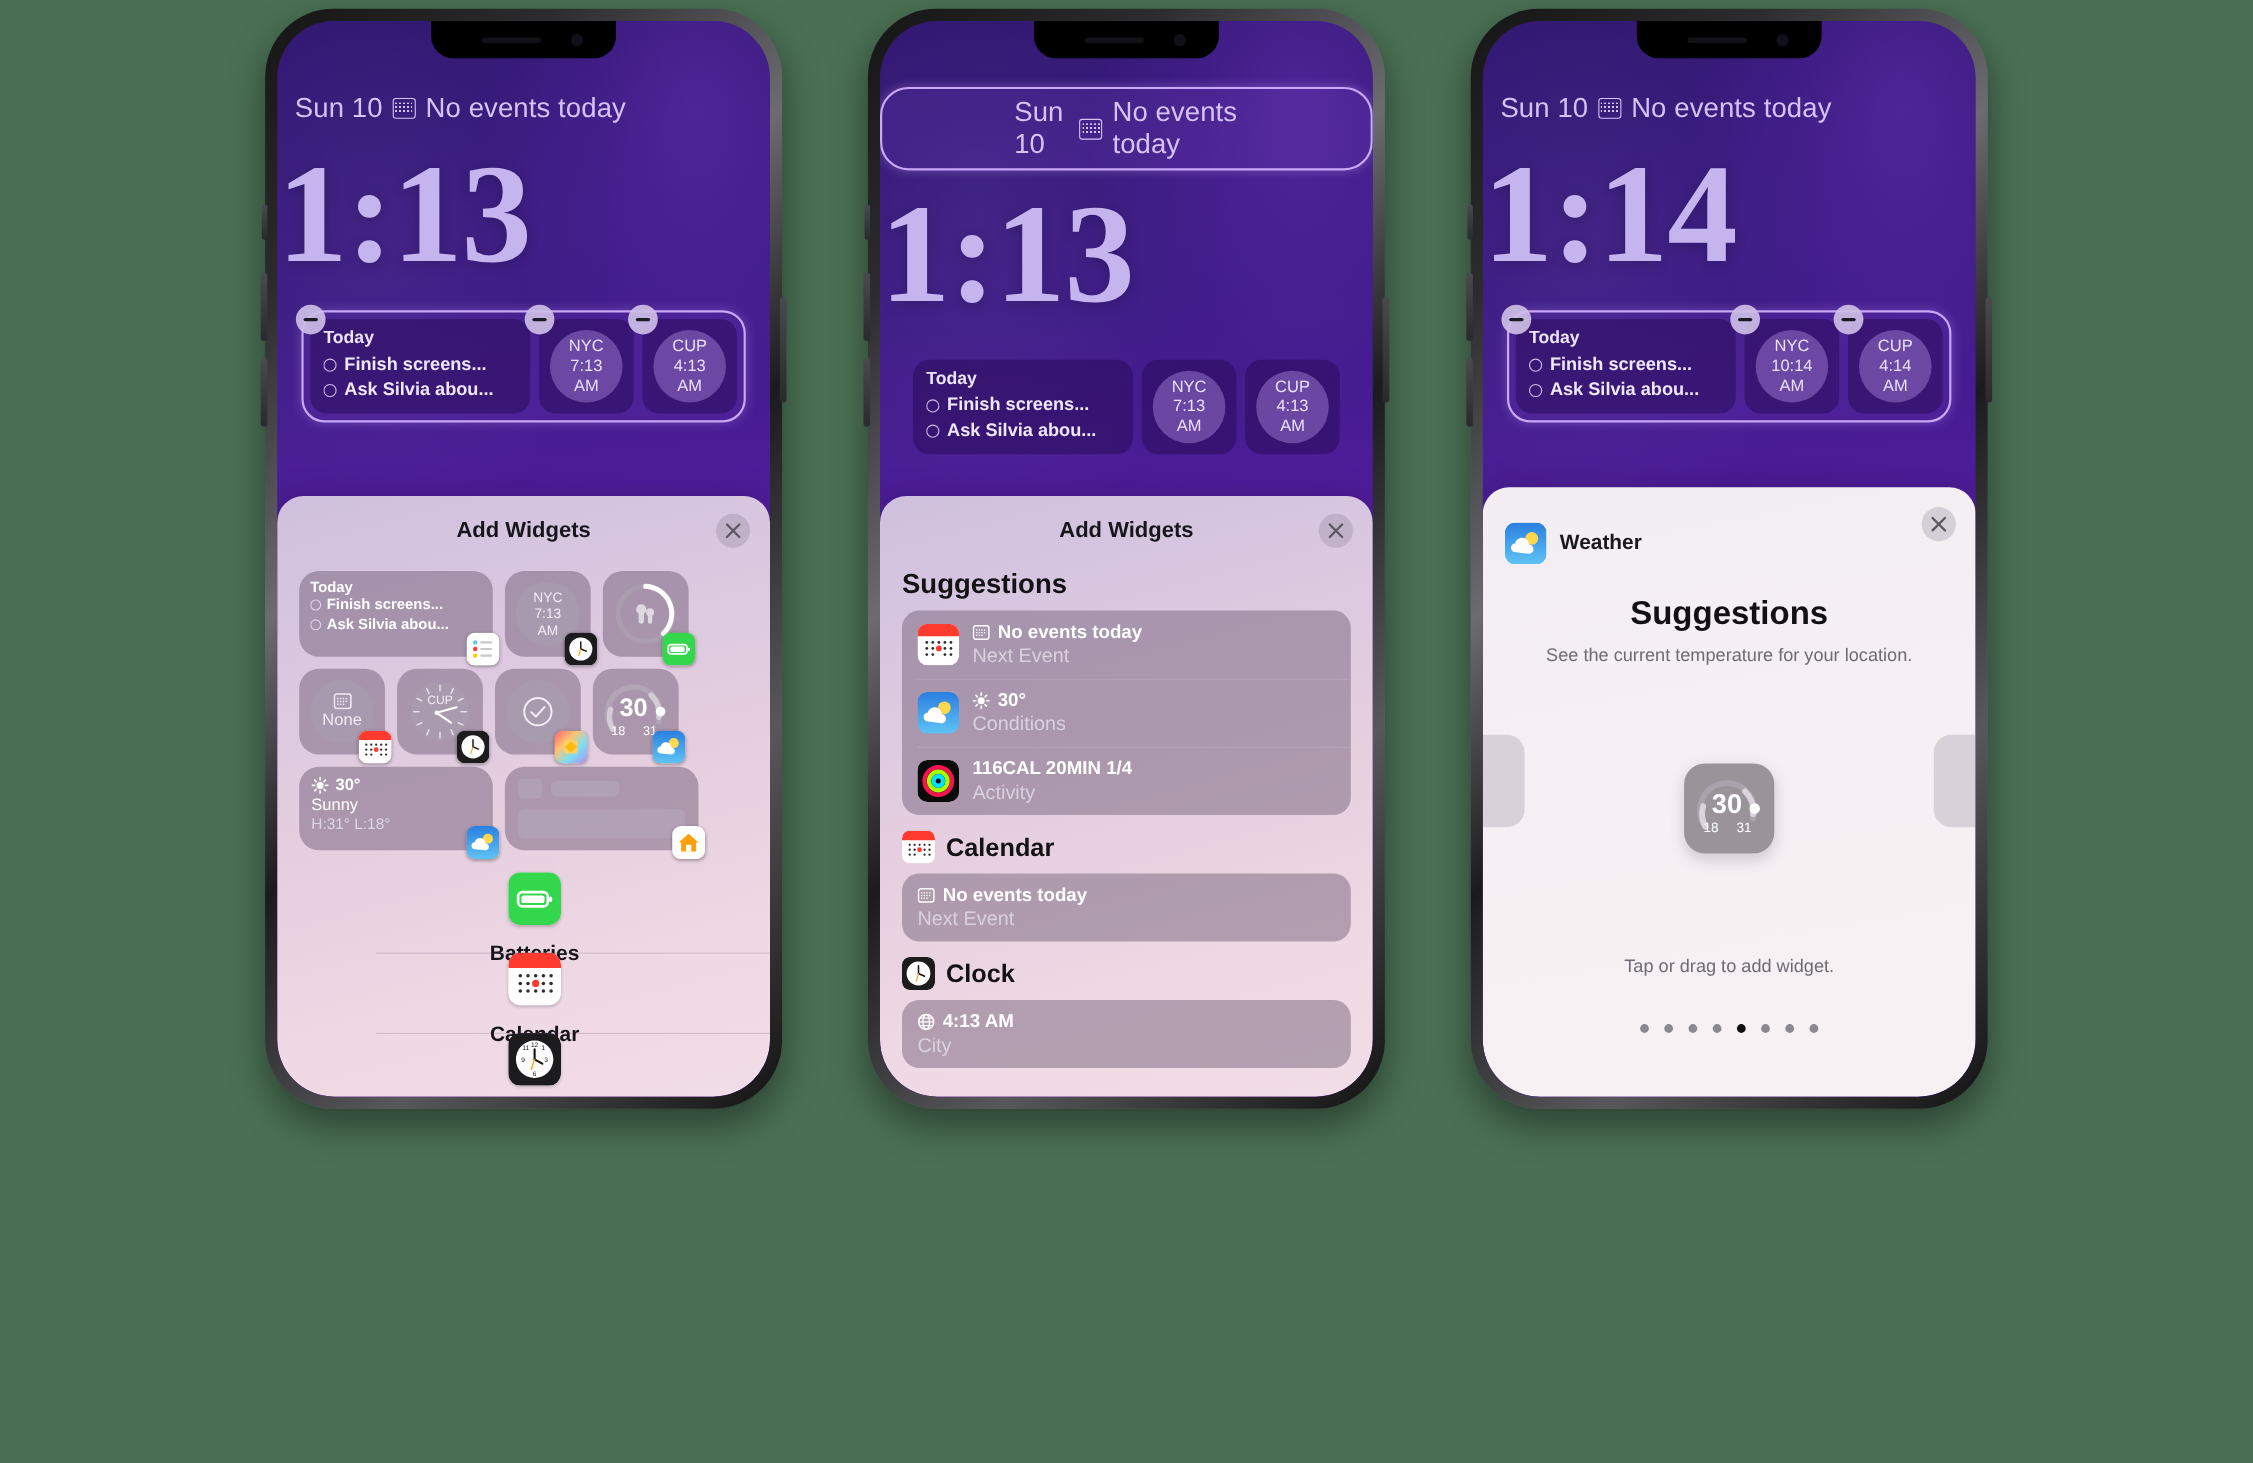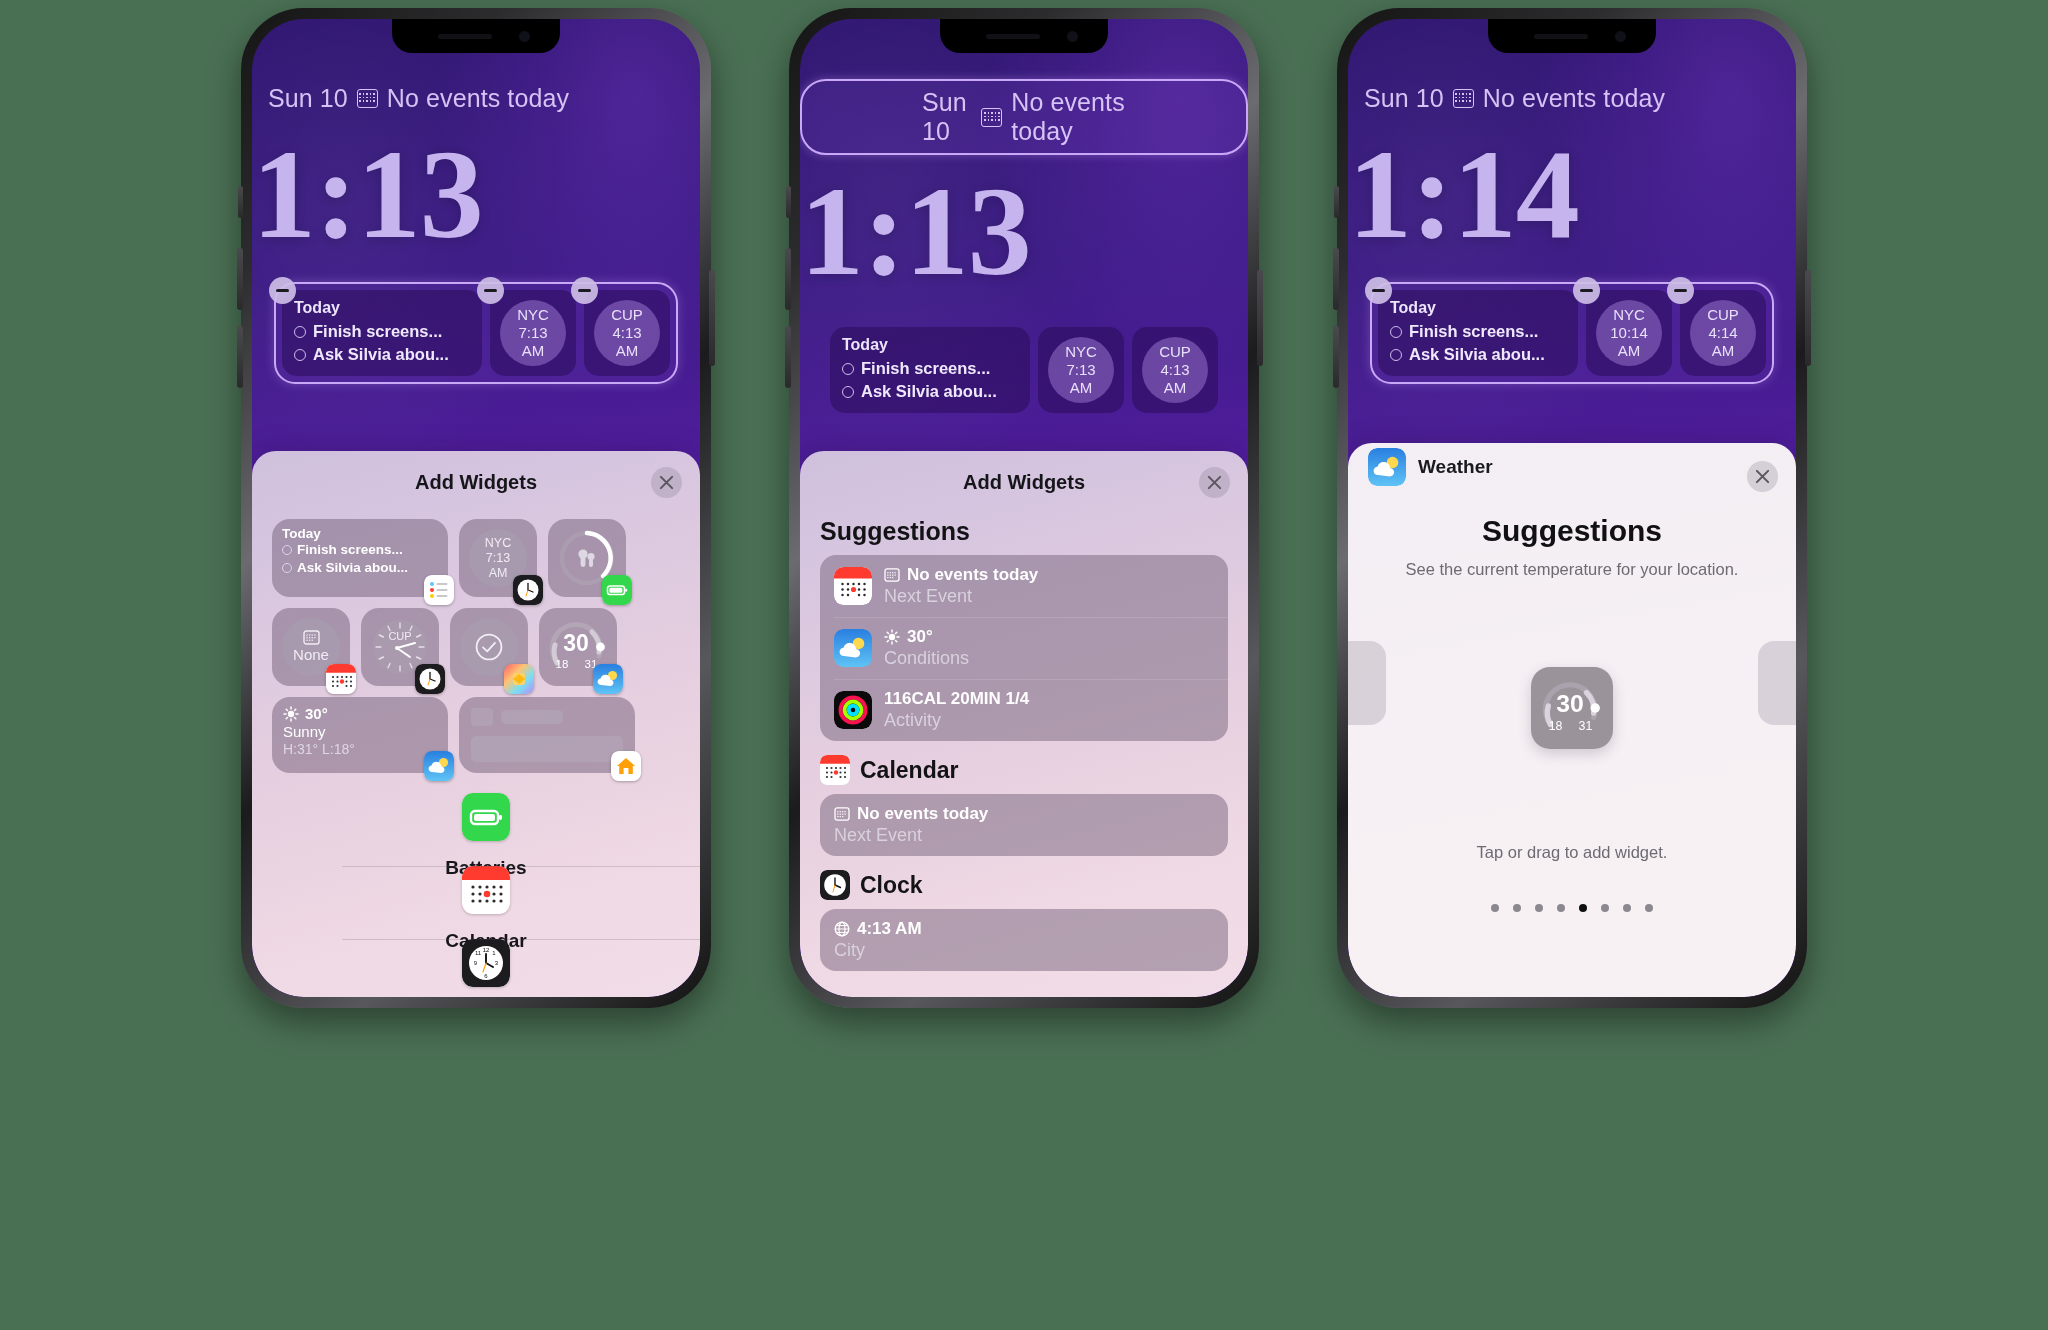--- a/index.html
+++ b/index.html
@@ -206,21 +206,21 @@
   .crow + .crow::before {
     content:""; position:absolute; left:14px; right:0; top:0; height:1px; background: rgba(220,210,226,.22);
   }
   .crow.withicon { display:flex; align-items:center; gap:12px; }
   .crow .ci { width:38px;height:38px;border-radius:9px;overflow:hidden;flex:0 0 auto; }
   .crow .txts { min-width:0; }
   .crow .l1 { color:#ffffff; font-size:17px; font-weight:600; display:flex; align-items:center; gap:7px; white-space:nowrap; }
   .crow .l2 { color:#d9d1dd; font-size:18px; margin-top:1px; }
 
   
-  .wx-head { display:flex; align-items:center; gap:12px; padding: 5px 20px 0 20px; position:relative;text-align:right; }
+  .wx-head { display:flex; align-items:center; gap:12px; padding: 32px 20px 0 20px; position:relative;text-align:right; }
   .wx-head .wi { width:38px;height:38px;border-radius:9px; overflow:hidden; flex:0 0 auto; }
   .wx-head .wn { font-size:19px; font-weight:700; color:#1a1a1d; }
   .wx-title { text-align:center; font-size:30px; font-weight:700; color:#111114; margin-top:28px; }
   .wx-sub { text-align:center; font-size:16.5px; color:#6d6a72; margin-top:12px; }
   .wx-stage { position:relative; height: 258px; display:flex; align-items:center; justify-content:center; }
   .wx-peek {
     position:absolute; top: 62px; width: 52px; height: 84px;
     background: rgba(150,138,156,.30); border-radius: 16px;
   }
   .wx-peek.left  { left: -14px; }

